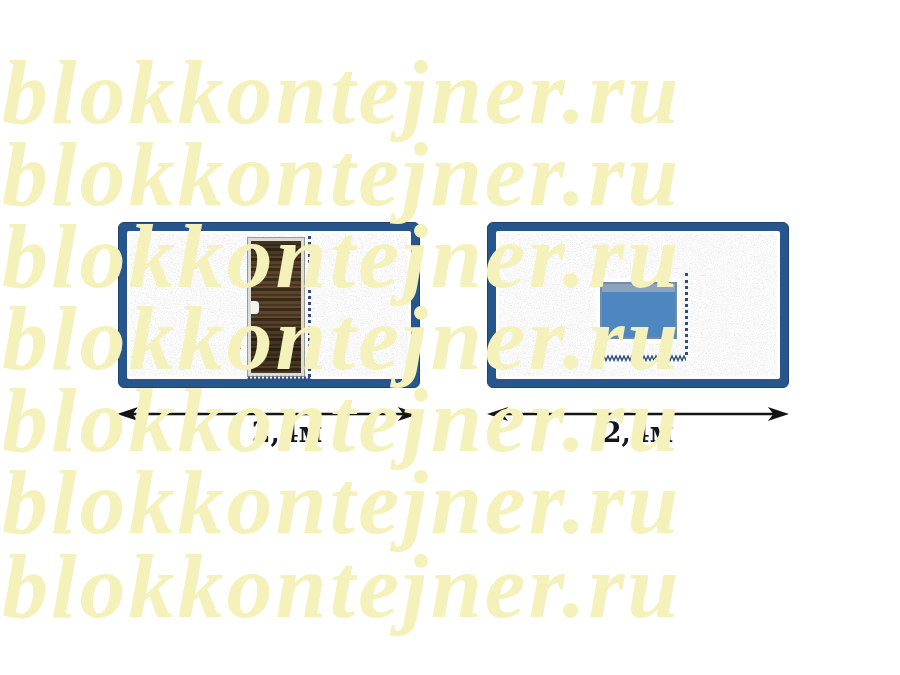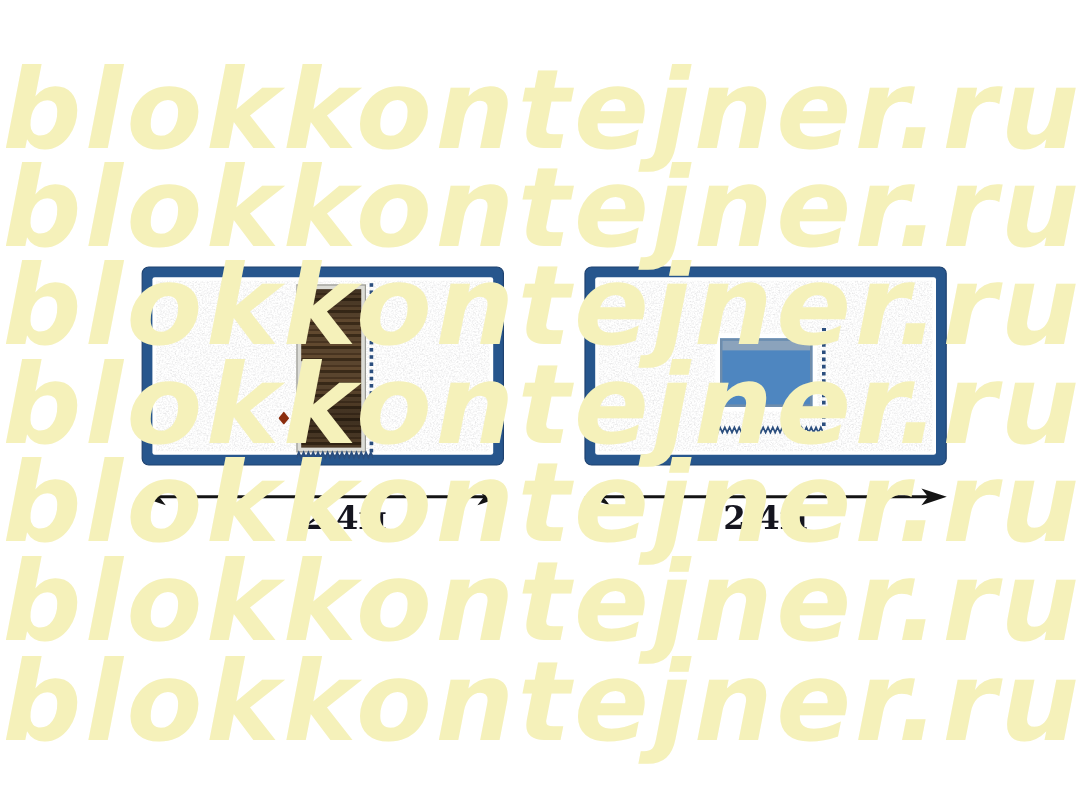--- a/index.html
+++ b/index.html
@@ -1,21 +1,21 @@
 <!DOCTYPE html>
 <html><head>
 <meta charset="utf-8">
 <style>
   html,body{margin:0;padding:0;background:#ffffff;}
   .stage{
     position:relative;width:900px;height:675px;background:#ffffff;
     overflow:hidden;font-family:"DejaVu Sans","Liberation Sans",sans-serif;
   }
   
-  .wm-layer{position:absolute;inset:0;z-index:5;pointer-events:none;}
+  .wm-layer{position:absolute;inset:0;z-index:5;pointer-events:none;font-family:Liberation Serif, serif;}
   .wm{
     position:absolute;left:2px;white-space:nowrap;
     font-size:92px;font-weight:bold;font-style:italic;line-height:1;
     letter-spacing:3px;color:#F5F1BA;mix-blend-mode:multiply;
   }
   .wm:nth-child(1){top:46px;}
   .wm:nth-child(2){top:128px;}
   .wm:nth-child(3){top:210px;}
   .wm:nth-child(4){top:292px;}
   .wm:nth-child(5){top:374px;}

